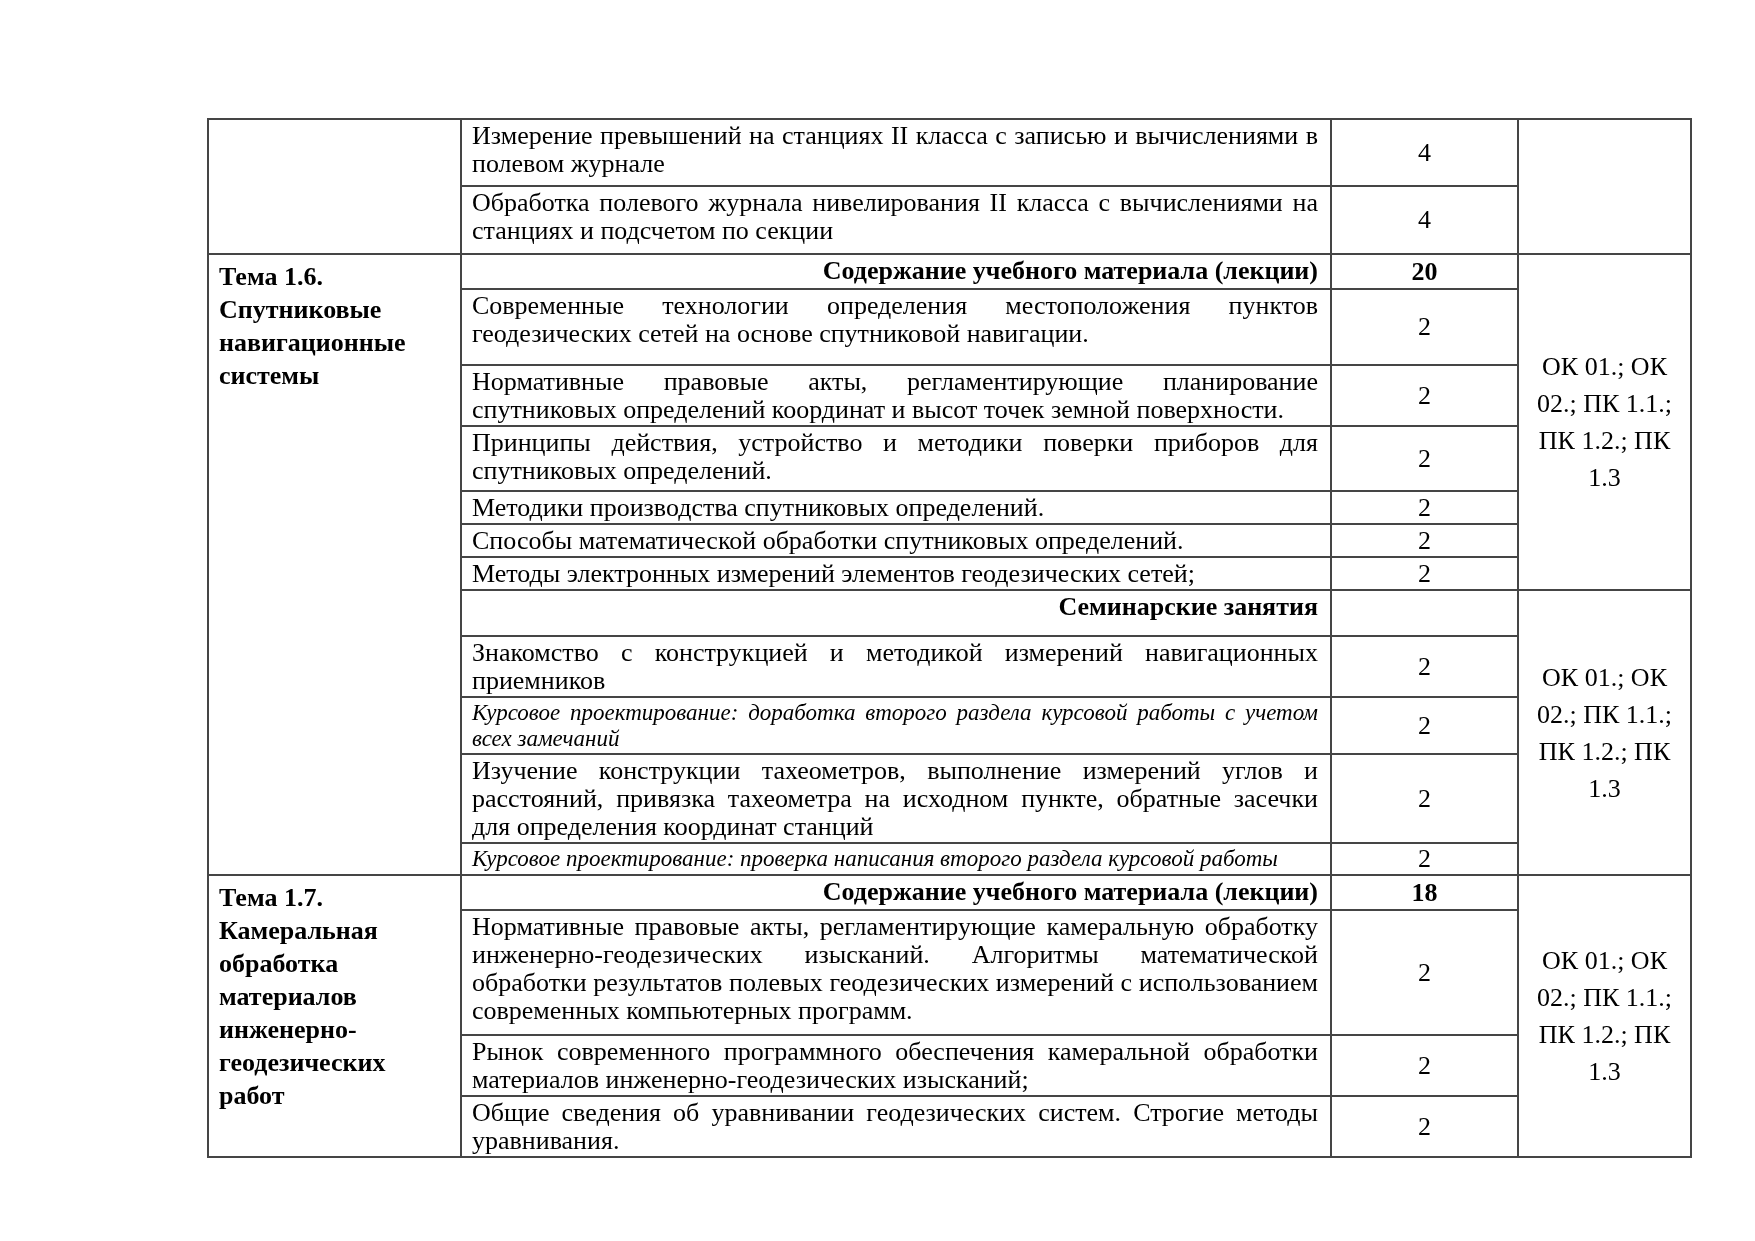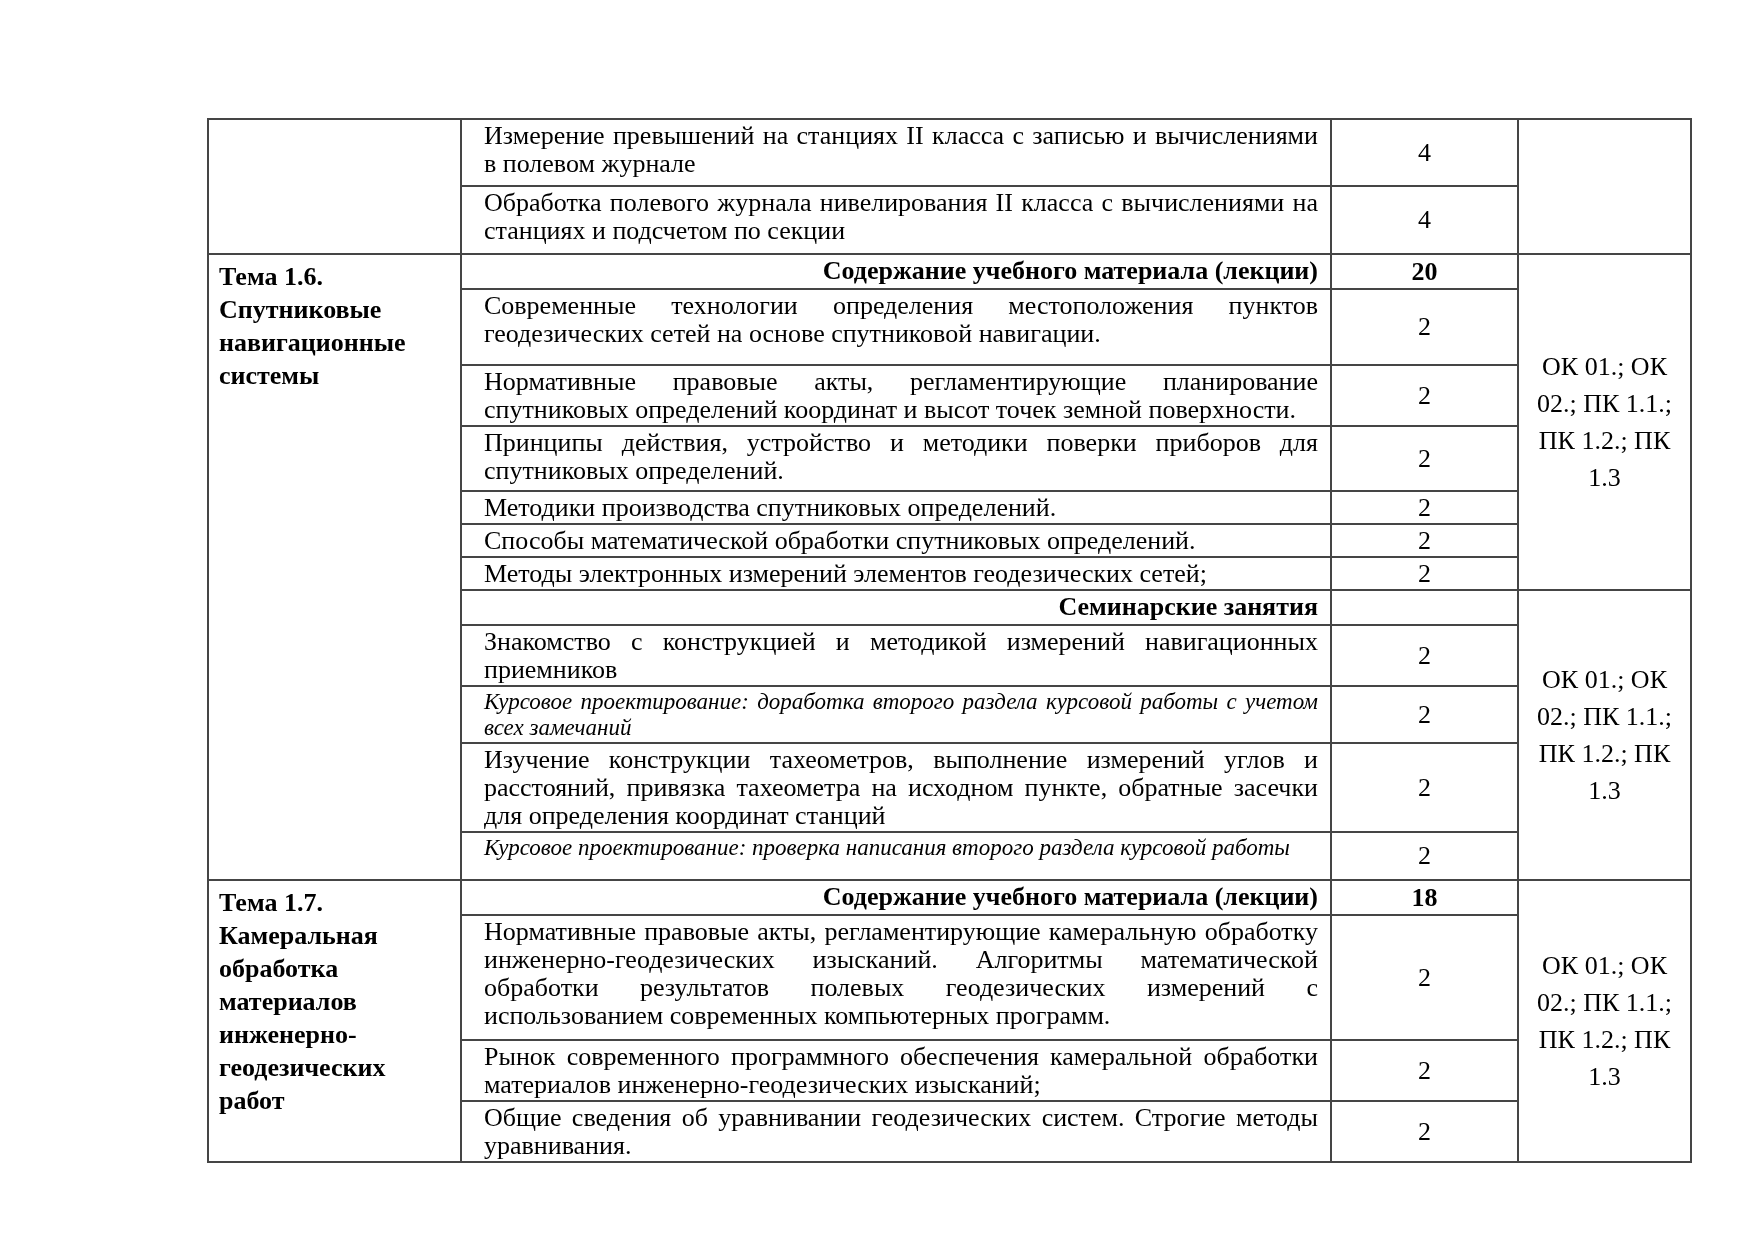--- a/index.html
+++ b/index.html
@@ -32,21 +32,21 @@
     vertical-align: top;
     padding: 5px 20px 2px 10px;
     font-weight: bold;
     font-size: 26px;
     line-height: 33px;
     text-align: left;
   }
   td.topic .t-num, td.topic .t-title { display: block; }
   td.content {
     vertical-align: top;
-    padding: 2px 12px 1px 22px;
+    padding: 2px 12px 1px 10px;
     font-size: 26px;
     line-height: 28px;
     text-align: justify;
   }
   td.content.bold { font-weight: bold; text-align: right; }
   td.content.italic {
     font-style: italic;
     font-size: 23px;
     line-height: 26px;
   }
@@ -116,38 +116,38 @@
     </tr>
     <tr style="height:30px">
       <td class="content">Способы математической обработки спутниковых определений.</td>
       <td class="hours">2</td>
     </tr>
     <tr style="height:33px">
       <td class="content">Методы электронных измерений элементов геодезических сетей;</td>
       <td class="hours">2</td>
     </tr>
 
-    <tr style="height:35px">
+    <tr style="height:46px">
       <td class="content bold">Семинарские занятия</td>
       <td class="hours"></td>
       <td class="comp" rowspan="5">ОК 01.; ОК 02.; ПК 1.1.; ПК 1.2.; ПК 1.3</td>
     </tr>
     <tr style="height:59px">
       <td class="content">Знакомство с конструкцией и методикой измерений навигационных приемников</td>
       <td class="hours">2</td>
     </tr>
     <tr style="height:53px">
       <td class="content italic">Курсовое проектирование: доработка второго раздела курсовой работы с учетом всех замечаний</td>
       <td class="hours">2</td>
     </tr>
     <tr style="height:87px">
       <td class="content">Изучение конструкции тахеометров, выполнение измерений углов и расстояний, привязка тахеометра на исходном пункте, обратные засечки для определения координат станций</td>
       <td class="hours">2</td>
     </tr>
-    <tr style="height:48px">
+    <tr style="height:32px">
       <td class="content italic">Курсовое проектирование: проверка написания второго раздела курсовой работы</td>
       <td class="hours">2</td>
     </tr>
 
     <tr style="height:35px">
       <td class="topic" rowspan="4">
         <span class="t-num">Тема 1.7.</span>
         <span class="t-title">Камеральная обработка материалов инженерно-геодезических работ</span>
       </td>
       <td class="content bold">Содержание учебного материала (лекции)</td>

